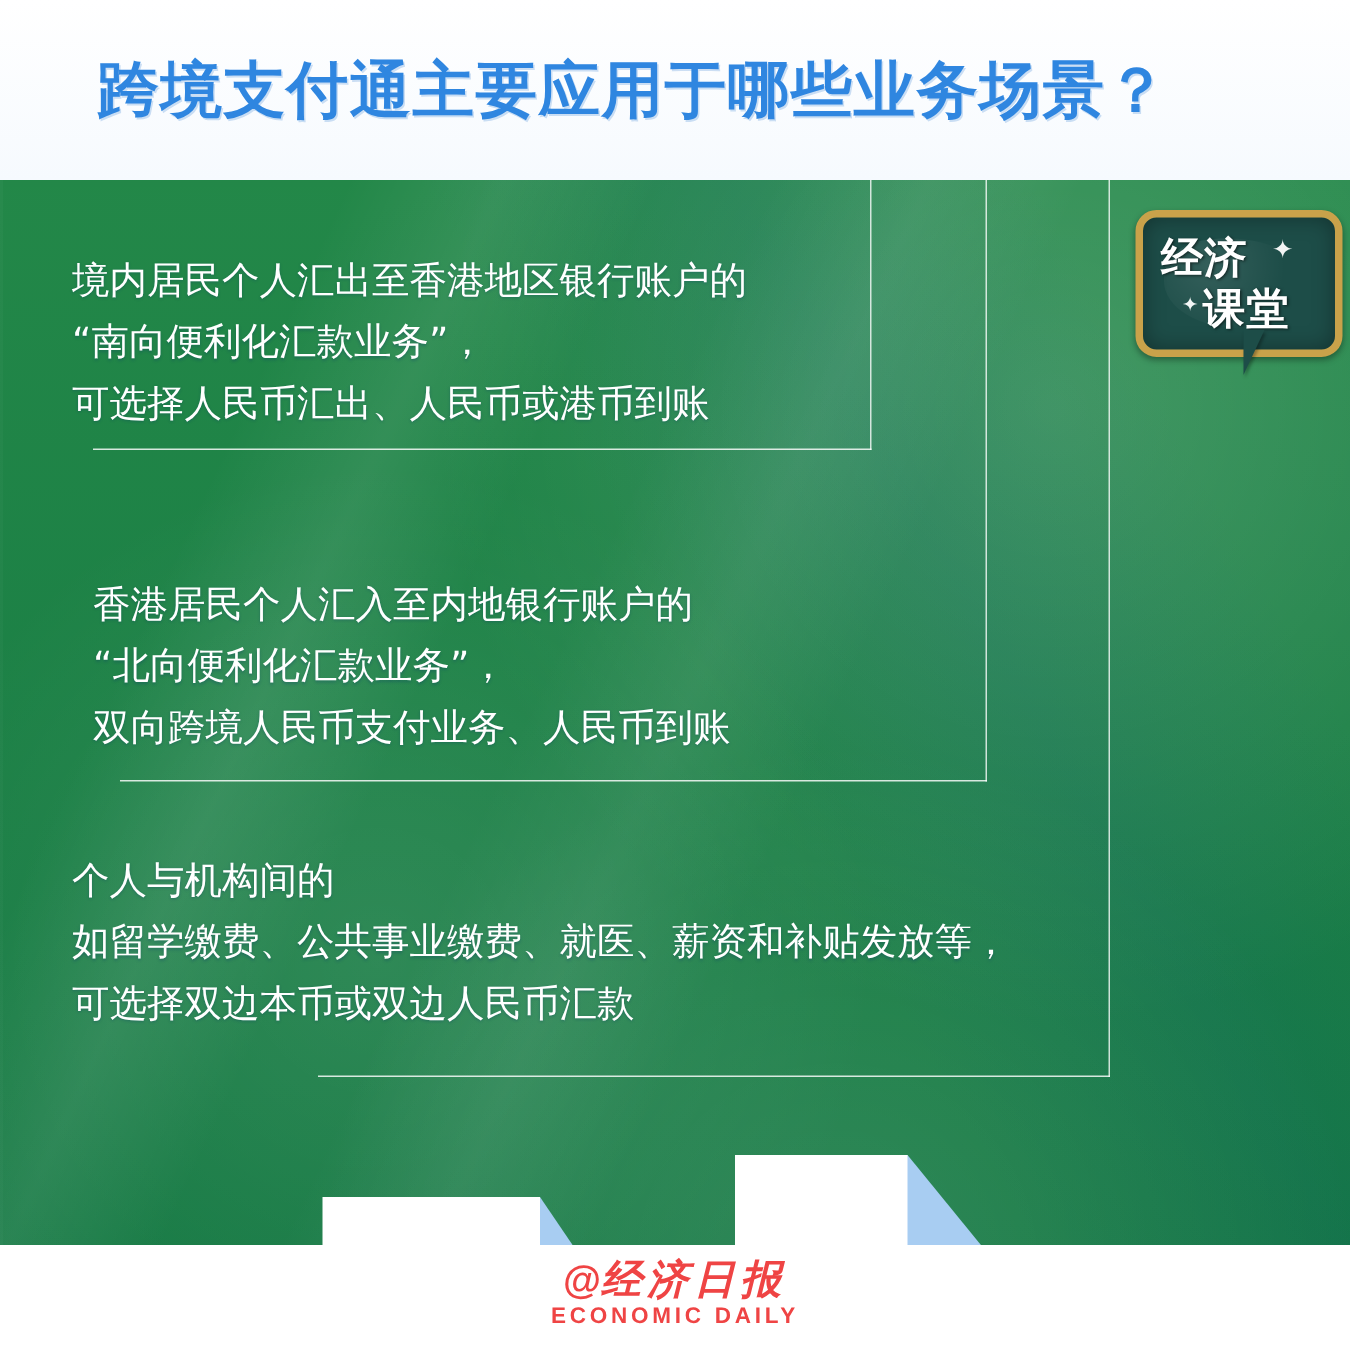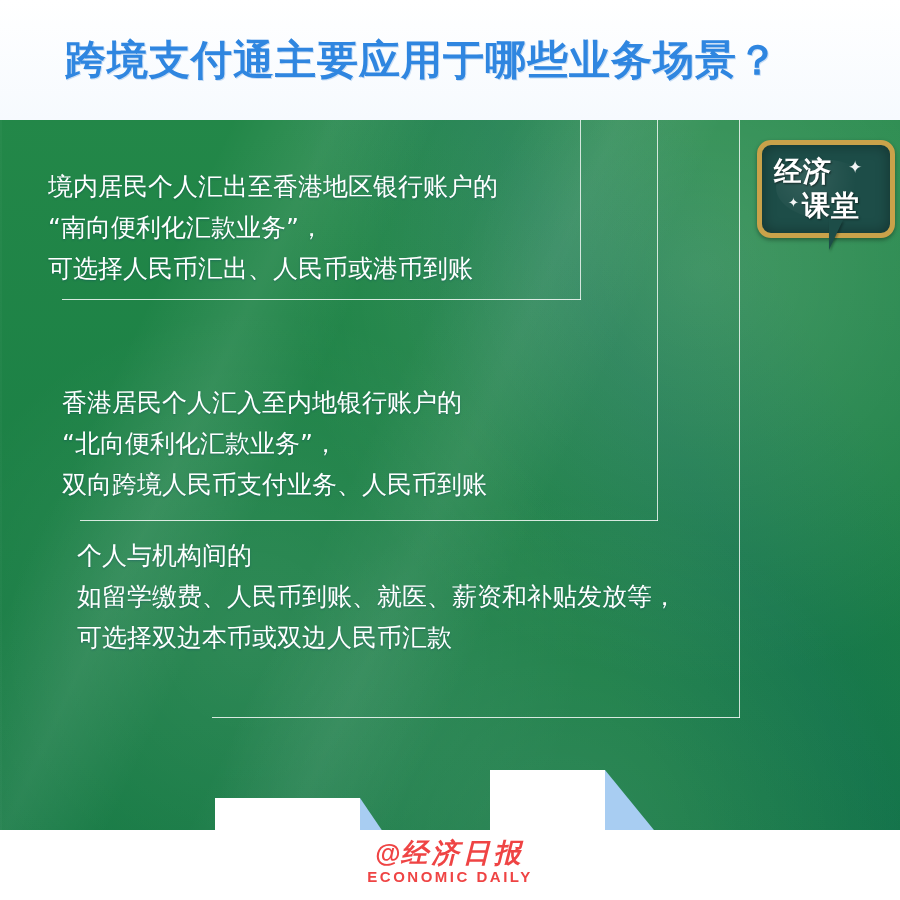--- a/index.html
+++ b/index.html
@@ -164,23 +164,23 @@
       <div class="line">“南向便利化汇款业务”，</div>
       <div class="line">可选择人民币汇出、人民币或港币到账</div>
     </div>
 
     <div class="block" style="left:62px;top:262px;">
       <div class="line">香港居民个人汇入至内地银行账户的</div>
       <div class="line">“北向便利化汇款业务”，</div>
       <div class="line">双向跨境人民币支付业务、人民币到账</div>
     </div>
 
-    <div class="block" style="left:48px;top:415px;margin-left:29px;">
+    <div class="block" style="left:48px;top:446px;">
       <div class="line">个人与机构间的</div>
-      <div class="line">如留学缴费、人民币到账、就医、薪资和补贴发放等，</div>
+      <div class="line">如留学缴费、公共事业缴费、就医、薪资和补贴发放等，</div>
       <div class="line">可选择双边本币或双边人民币汇款</div>
     </div>
 
     <svg class="skyline" viewBox="0 0 900 200" preserveAspectRatio="none">
 
       <polygon points="55,92 110,92 175,200 55,200" fill="#a8cdf2"></polygon>
       <polygon points="175,155 310,155 360,200 175,200" fill="#a8cdf2"></polygon>
       <polygon points="310,38 360,38 470,200 310,200" fill="#a8cdf2"></polygon>
       <polygon points="470,118 545,118 600,200 470,200" fill="#a8cdf2"></polygon>
       <polygon points="545,10 605,10 760,200 545,200" fill="#a8cdf2"></polygon>

